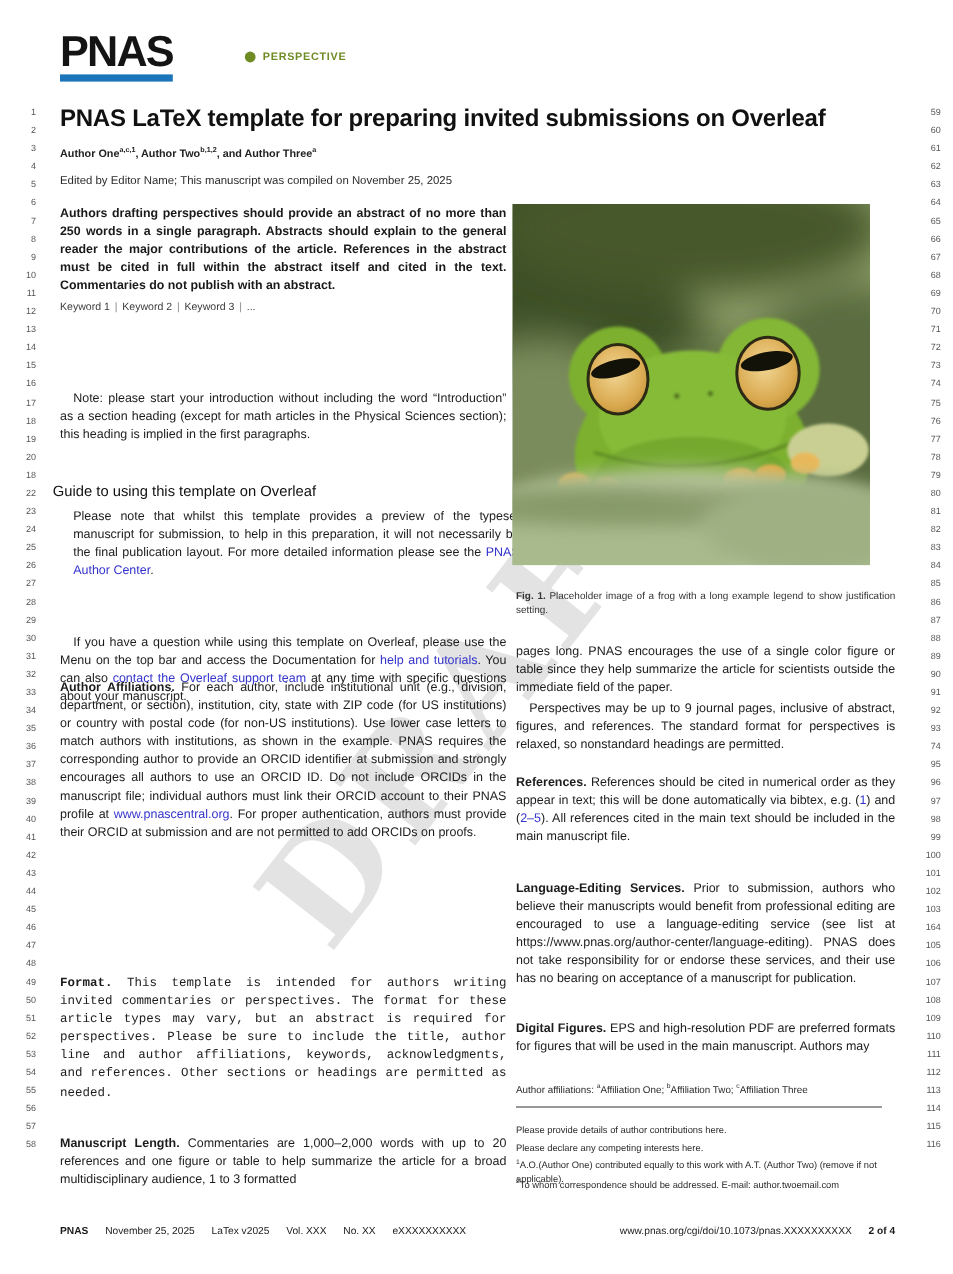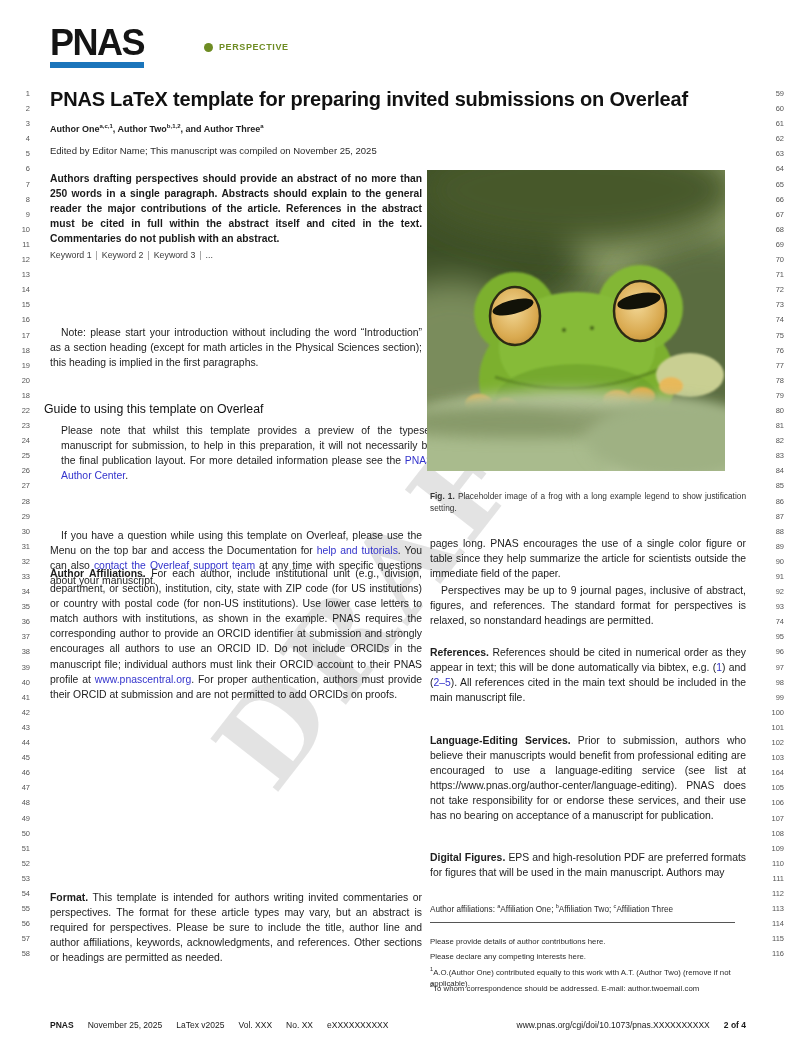--- a/index.html
+++ b/index.html
@@ -21,21 +21,21 @@
   .keywords{left:50px;top:250px;font-size:8.8px;color:#3a3a3a;}
   .keywords .sep{color:#8a8a8a;padding:0 4px;}
   
   .para{position:absolute;left:50px;width:372px;font-size:10.4px;line-height:15.1px;text-align:justify;margin:0;}
   .rpara{left:430px;width:316px;}
   .indent{text-indent:11px;}
   .lead{font-weight:bold;}
   a.link{text-decoration:none;cursor:pointer;}
   .lheading{position:absolute;left:44px;top:402px;width:372px;font-size:12.3px;font-weight:normal;color:#111;margin:0;}
   .lp1{top:280px;} .lp2{top:325px;} .lp3{top:423px;margin-left:11px;} .lp4{top:484px;margin-top:44px;}
-  .laffil{top:566px;} .lsubmit{top:760px;} .lformat{top:890px;} .llength{top:946px;}
+  .laffil{top:566px;} .lsubmit{top:760px;} .lformat{top:813px;font-family:Liberation Mono, monospace;} .llength{top:946px;}
   .rp1{top:536px;} .rp2{top:583px;} .rrefs{top:645px;} .rlang{top:733px;} .rdigital{top:850px;}
   
   .figure{left:427px;top:170px;width:298px;height:301px;overflow:hidden;}
   .figure svg{display:block;}
   .caption{left:430px;top:483px;width:316px;font-size:8.3px;line-height:11.8px;text-align:justify;color:#333;}
   
   .fnote{position:absolute;left:430px;width:316px;font-size:7.8px;line-height:11px;color:#2a2a2a;margin:0;}
   .fn-affil{top:901px;font-size:8.2px;}
   .fn-rule{left:430px;top:922px;width:305px;height:0;border-top:1px solid #555;}
   .fn-contrib{top:936px;} .fn-compet{top:951px;} .fn-one{top:964px;} .fn-two{top:980px;}
@@ -73,20 +73,21 @@
 
   <div class="abs abstract">Authors drafting perspectives should provide an abstract of no more than 250 words in a single paragraph. Abstracts should explain to the general reader the major contributions of the article. References in the abstract must be cited in full within the abstract itself and cited in the text. Commentaries do not publish with an abstract.</div>
   <div class="abs keywords"><span>Keyword 1</span><span class="sep">|</span><span>Keyword 2</span><span class="sep">|</span><span>Keyword 3</span><span class="sep">|</span><span>...</span></div>
 
   <p class="para lp2 indent">Note: please start your introduction without including the word “Introduction” as a section heading (except for math articles in the Physical Sciences section); this heading is implied in the first paragraphs.</p>
   <h2 class="lheading">Guide to using this template on Overleaf</h2>
   <p class="para lp3"><span>Please note that whilst this template provides a preview of the typeset manuscript for submission, to help in this preparation, it will not necessarily be the final publication layout.  For more detailed information please see the </span><a class="link" style="color:#3333cc;">PNAS Author Center</a><span>.</span></p>
   <p class="para lp4 indent"><span>If you have a question while using this template on Overleaf, please use the Menu on the top bar and access the Documentation for </span><a class="link" style="color:#3333cc;">help and tutorials</a><span>.  You can also </span><a class="link" style="color:#3333cc;">contact the Overleaf support team</a><span> at any time with specific questions about your manuscript.</span></p>
   <p class="para laffil"><span class="lead">Author Affiliations.</span><span>  For each author, include institutional unit (e.g., division, department, or section), institution, city, state with ZIP code (for US institutions) or country with postal code (for non-US institutions).  Use lower case letters to match authors with institutions, as shown in the example.  PNAS requires the corresponding author to provide an ORCID identifier at submission and strongly encourages all authors to use an ORCID ID. Do not include ORCIDs in the manuscript file; individual authors must link their ORCID account to their PNAS profile at </span><a class="link" style="color:#3333cc;">www.pnascentral.org</a><span>. For proper authentication, authors must provide their ORCID at submission and are not permitted to add ORCIDs on proofs.</span></p>
   <p class="para lformat"><span class="lead">Format.</span><span>  This template is intended for authors writing invited commentaries or perspectives. The format for these article types may vary, but an abstract is required for perspectives. Please be sure to include the title, author line and author affiliations, keywords, acknowledgments, and references. Other sections or headings are permitted as needed.</span></p>
+  <p class="para llength"><span class="lead">Manuscript Length.</span><span>  Commentaries are 1,000–2,000 words with up to 20 references and one figure or table to help summarize the article for a broad multidisciplinary audience, 1 to 3 formatted</span></p>
 
   <div class="abs figure">
     <svg width="298" height="301" viewBox="0 0 298 301">
       <defs>
         <linearGradient id="bgGrad" x1="0" y1="0" x2="0.3" y2="1">
           <stop offset="0" stop-color="#55673a"></stop>
           <stop offset="1" stop-color="#72845333"></stop>
         </linearGradient>
         <radialGradient id="eyeGrad" cx="0.45" cy="0.4" r="0.8">
           <stop offset="0" stop-color="#f2d795"></stop>

